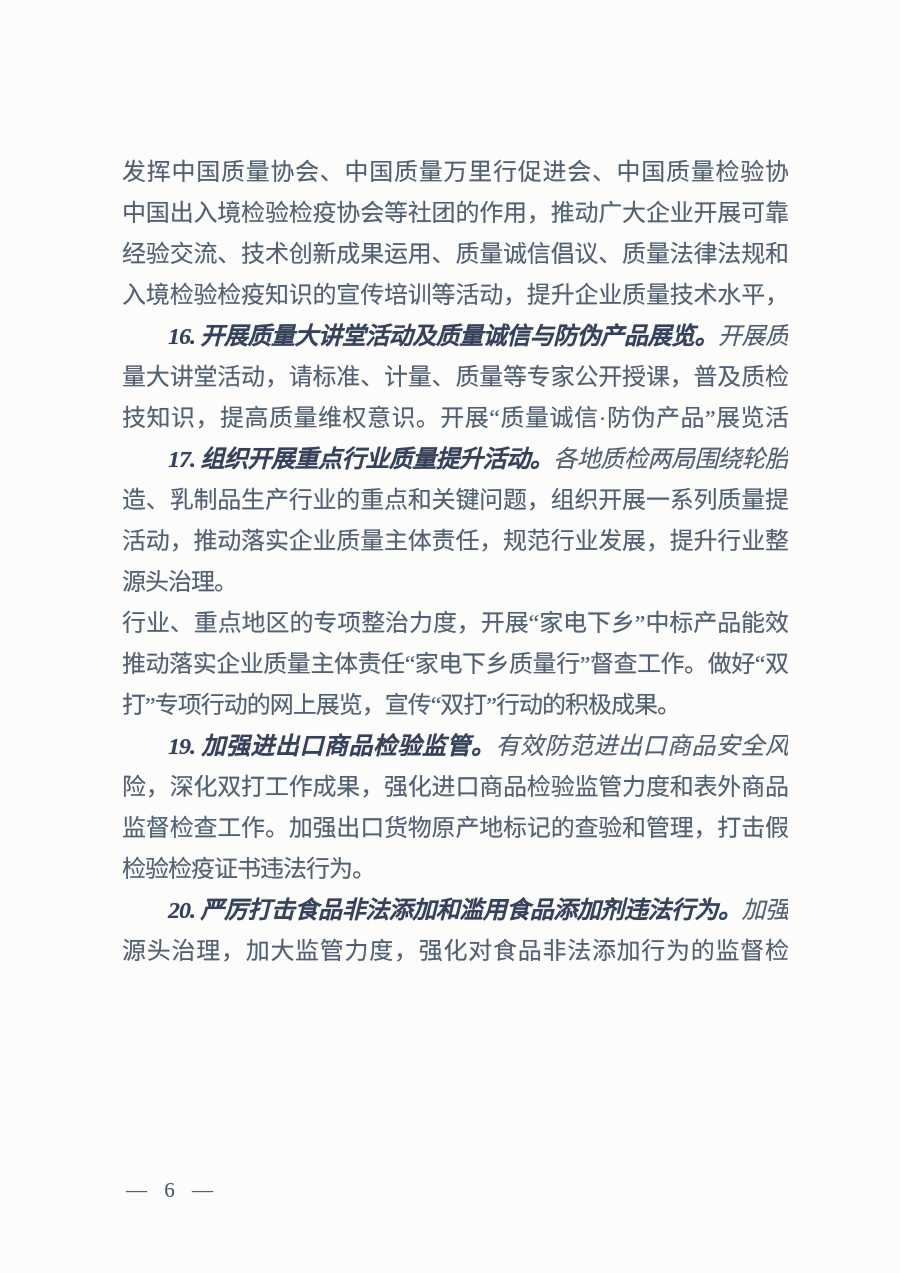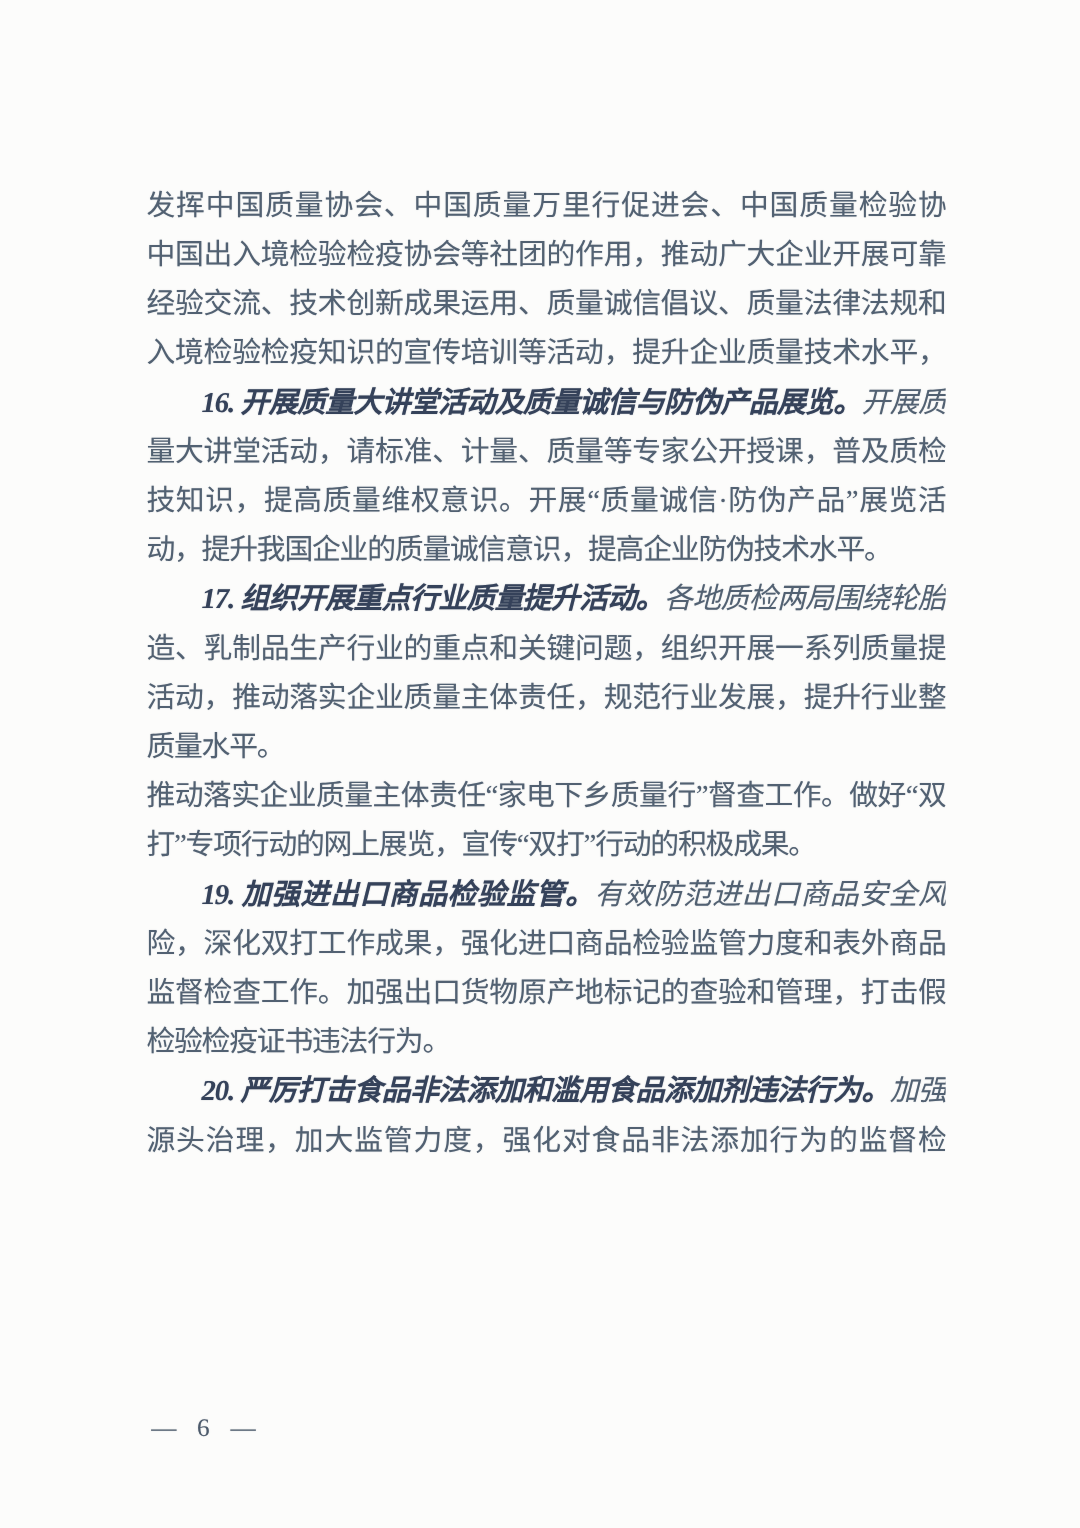--- a/index.html
+++ b/index.html
@@ -70,32 +70,32 @@
       <div class="line justify"><span>发挥中国质量协会、中国质量万里行促进会、中国质量检验协会、</span></div>
       <div class="line justify"><span>中国出入境检验检疫协会等社团的作用，推动广大企业开展可靠性</span></div>
       <div class="line justify"><span>经验交流、技术创新成果运用、质量诚信倡议、质量法律法规和出</span></div>
       <div class="line justify"><span>入境检验检疫知识的宣传培训等活动，提升企业质量技术水平，促</span></div>
     </div>
 
     <div class="para">
       <div class="line justify indent"><span class="bold">16. 开展质量大讲堂活动及质量诚信与防伪产品展览。</span><span>开展质</span></div>
       <div class="line justify"><span>量大讲堂活动，请标准、计量、质量等专家公开授课，普及质检科</span></div>
       <div class="line justify"><span>技知识，提高质量维权意识。开展“质量诚信·防伪产品”展览活</span></div>
-      <div class="line"><span>动，提升我国企业的质量诚信意识，提高企业防伪技术水平。</span></div>
     </div>
 
 
     <div class="para">
       <div class="line justify indent"><span class="bold">17. 组织开展重点行业质量提升活动。</span><span>各地质检两局围绕轮胎制</span></div>
       <div class="line justify"><span>造、乳制品生产行业的重点和关键问题，组织开展一系列质量提升</span></div>
       <div class="line justify"><span>活动，推动落实企业质量主体责任，规范行业发展，提升行业整体</span></div>
-      <div class="line"><span>质量水平。</span></div>
+      <div class="line"><span>源头治理。</span></div>
     </div>
 
     <div class="para">
+      <div class="line justify"><span>行业、重点地区的专项整治力度，开展“家电下乡”中标产品能效</span></div>
       <div class="line justify"><span>推动落实企业质量主体责任“家电下乡质量行”督查工作。做好“双</span></div>
       <div class="line"><span>打”专项行动的网上展览，宣传“双打”行动的积极成果。</span></div>
     </div>
 
     <div class="para">
       <div class="line justify indent"><span class="bold">19. 加强进出口商品检验监管。</span><span>有效防范进出口商品安全风</span></div>
       <div class="line justify"><span>险，深化双打工作成果，强化进口商品检验监管力度和表外商品的</span></div>
       <div class="line justify"><span>监督检查工作。加强出口货物原产地标记的查验和管理，打击假冒</span></div>
       <div class="line"><span>检验检疫证书违法行为。</span></div>
     </div>

